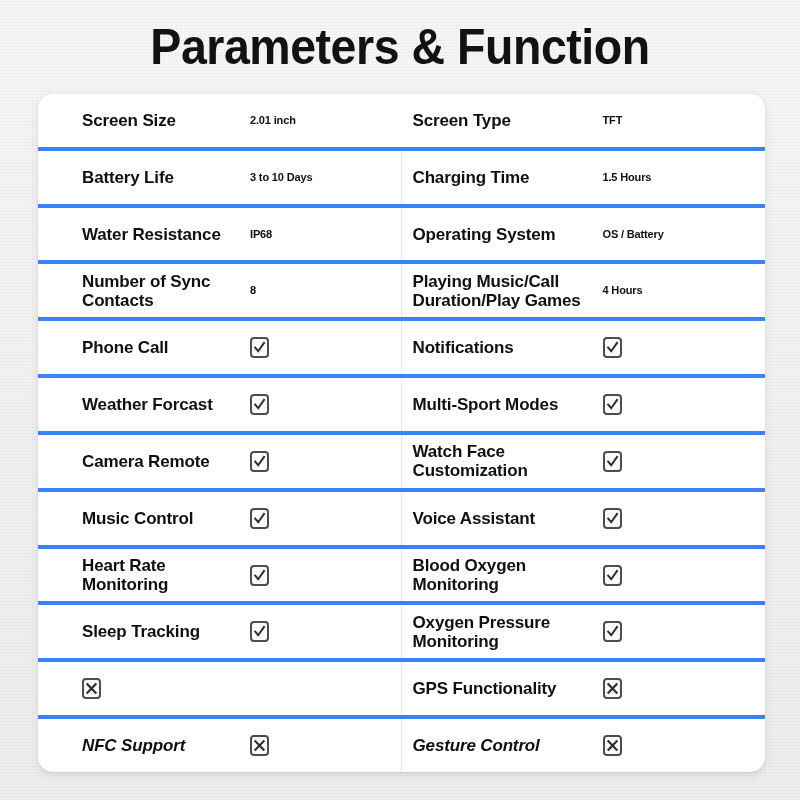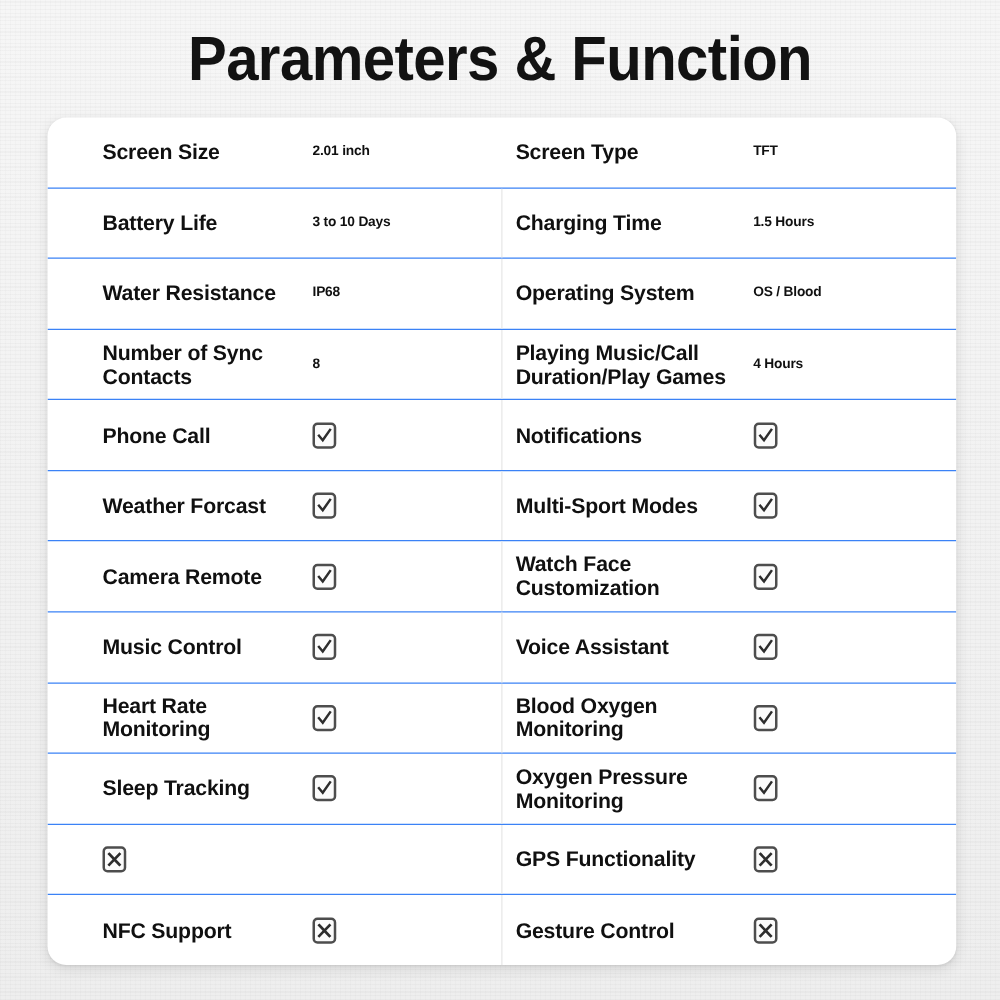--- a/index.html
+++ b/index.html
@@ -61,24 +61,25 @@
     flex-direction: column;
     width: 100%;
     height: 100%;
   }
 
   .row {
     position: relative;
     display: flex;
     flex: 1 1 0;
     min-height: 0;
-    border-bottom: 1px solid #3b82f6;
+    border-bottom: 4px solid #3b82f6;
   }
   .row:last-child {
     border-bottom: none;
+    font-style: italic;
   }
 
   
   .row.has-divider .cell-group.left {
     border-right: 1px solid #e7e7e7;
   }
 
   .cell-group {
     display: flex;
     align-items: center;
@@ -178,21 +179,21 @@
             <div class="value">1.5 Hours</div>
           </div>
         </div>
         <div class="row has-divider">
           <div class="cell-group left">
             <div class="label">Water Resistance</div>
             <div class="value">IP68</div>
           </div>
           <div class="cell-group right">
             <div class="label">Operating System</div>
-            <div class="value">OS / Blood</div>
+            <div class="value">OS / Battery</div>
           </div>
         </div>
         <div class="row has-divider">
           <div class="cell-group left">
             <div class="label">Number of Sync Contacts</div>
             <div class="value">8</div>
           </div>
           <div class="cell-group right">
             <div class="label">Playing Music/Call Duration/Play Games</div>
             <div class="value">4 Hours</div>

